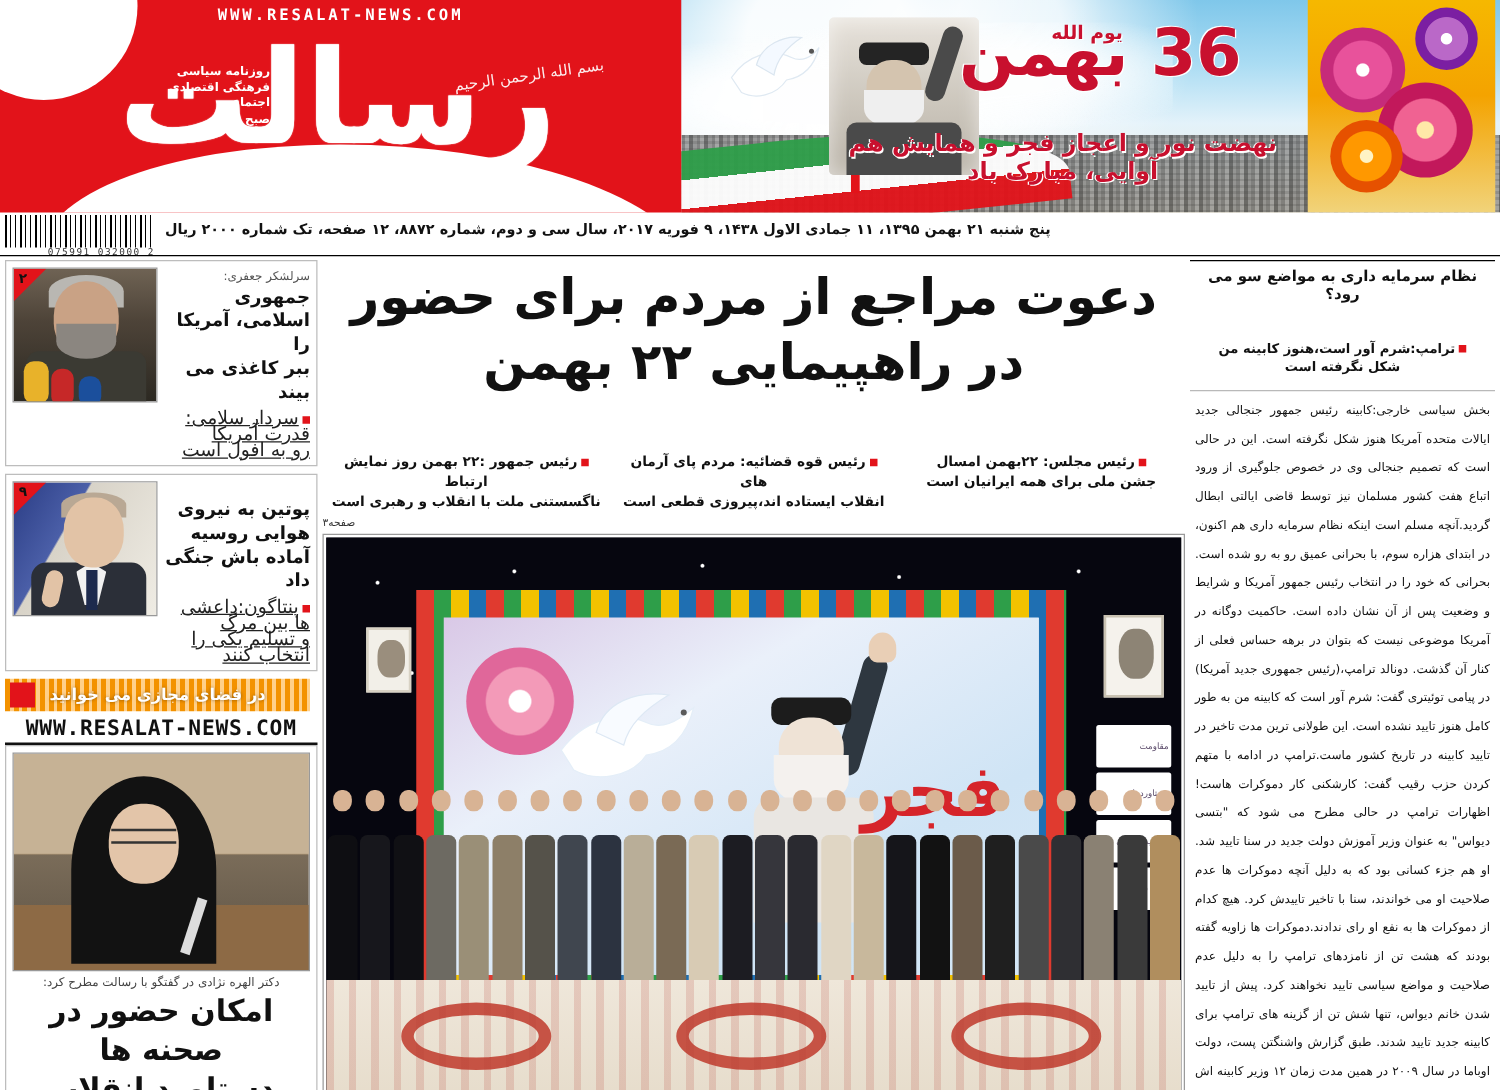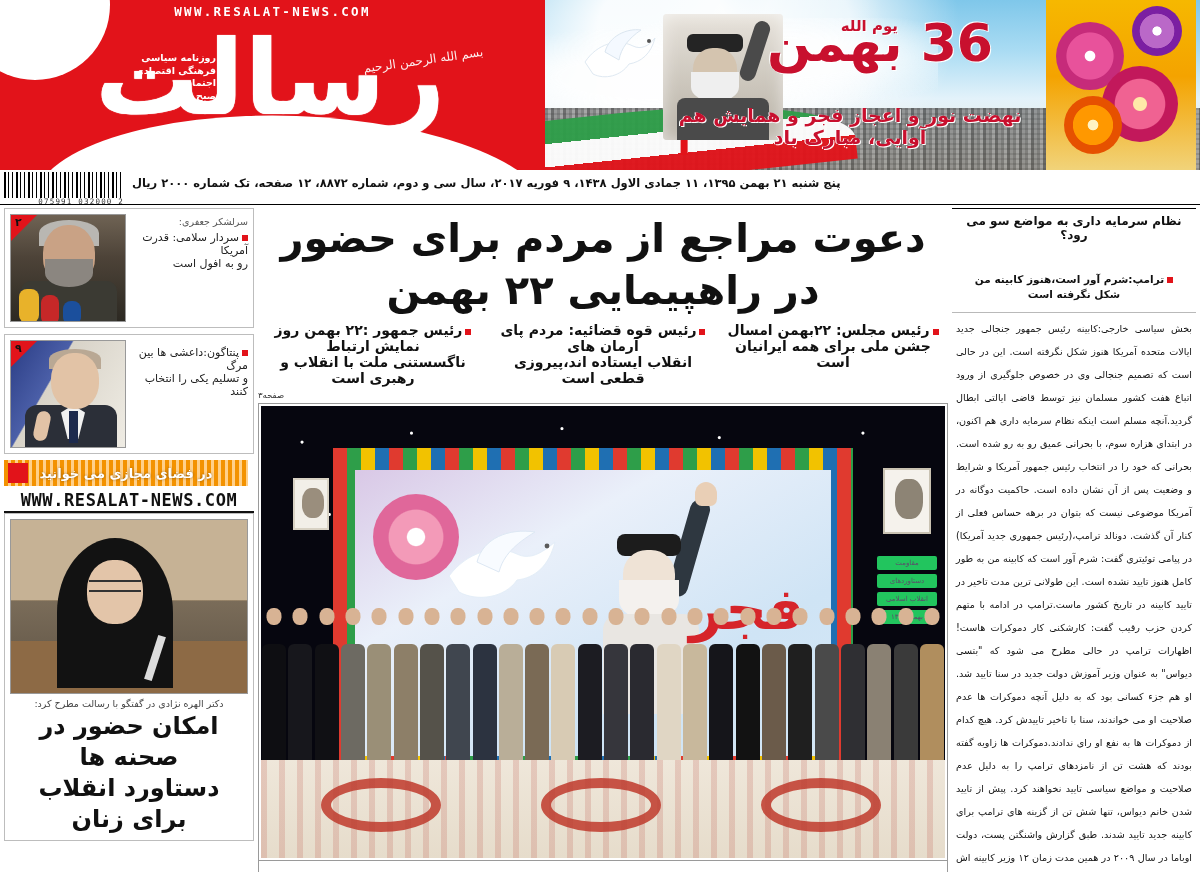--- a/index.html
+++ b/index.html
@@ -113,21 +113,21 @@
   .side-item{position:relative;border:1px solid #bdbdbd;padding:5px;margin-bottom:6px;
     display:flex;flex-direction:row-reverse;gap:6px;background:#fff;}
   .side-photo{position:relative;width:116px;height:108px;flex:0 0 116px;
     border:1px solid #999;overflow:hidden;}
   .pg-flag{position:absolute;left:0;top:0;width:0;height:0;
     border-top:26px solid #e2131a;border-right:26px solid transparent;z-index:3;}
   .pg-num{position:absolute;left:4px;top:1px;z-index:4;color:#111;font-size:11px;font-weight:bold;}
   .side-txt{flex:1;direction:rtl;text-align:right;padding-top:2px;}
   .side-kicker{font-size:9.5px;color:#555;margin-bottom:2px;}
   .side-head{font-size:14.5px;font-weight:bold;line-height:19px;color:#111;}
-  .side-bullet{font-size:11px;line-height:13px;color:#222;margin-top:4px;}
+  .side-bullet{font-size:15px;line-height:13px;color:#222;margin-top:4px;text-decoration:underline;}
   .rsq{display:inline-block;width:6px;height:6px;background:#e2131a;margin-left:3px;}
 
   
   .ph{position:absolute;inset:0;}
   .p-jafari{background:linear-gradient(180deg,#6f6354 0%,#4d4338 40%,#2c2922 100%);}
   .p-jafari .head{position:absolute;left:32px;top:10px;width:52px;height:58px;background:#c9a285;border-radius:48% 48% 42% 42%;}
   .p-jafari .hair{position:absolute;left:28px;top:5px;width:60px;height:26px;background:#b9b7b2;border-radius:50% 50% 0 0;}
   .p-jafari .beard{position:absolute;left:34px;top:44px;width:48px;height:28px;background:#8b8680;border-radius:0 0 50% 50%;}
   .p-jafari .uni{position:absolute;left:10px;top:66px;width:96px;height:44px;background:#3b3a33;border-radius:10px 10px 0 0;}
   .p-jafari .mic1{position:absolute;left:8px;top:74px;width:20px;height:34px;background:#e8b22a;border-radius:8px;}
@@ -164,22 +164,22 @@
   .woman-photo .glasses{position:absolute;left:78px;top:60px;width:52px;height:12px;
     border-top:2px solid #333;border-bottom:2px solid #333;}
   .woman-photo .mic{position:absolute;left:140px;bottom:12px;width:8px;height:46px;background:#dcdcdc;transform:rotate(18deg);}
   .woman-kicker{font-size:9.5px;color:#444;direction:rtl;text-align:center;margin:4px 0 2px;}
   .woman-head{font-size:24px;font-weight:bold;line-height:31px;direction:rtl;text-align:center;color:#111;}
 
   
   .main-head{direction:rtl;text-align:center;font-size:40px;font-weight:bold;
     line-height:52px;color:#111;padding:4px 0 6px;}
   .kickers{display:flex;flex-direction:row-reverse;gap:0;direction:rtl;padding-bottom:4px;}
-  .kick{flex:1;font-size:14px;line-height:16px;text-align:center;color:#111;
-    font-weight:bold;padding:0 6px;}
+  .kick{flex:1;font-size:11px;line-height:16px;text-align:center;color:#111;
+    font-weight:bold;padding:0 6px;margin-top:40px;}
   .pagetag{direction:rtl;text-align:left;font-size:8.5px;color:#333;padding:0 2px 3px 0;}
   .main-photo-wrap{border:1px solid #9a9a9a;padding:2px;}
   .main-photo{position:relative;width:100%;height:452px;overflow:hidden;background:#05050f;}
   .starfield{position:absolute;inset:0;background:
     radial-gradient(circle at 6% 8%,#fff 0 1px,transparent 2px),
     radial-gradient(circle at 14% 16%,#fff 0 1px,transparent 2px),
     radial-gradient(circle at 22% 6%,#fff 0 1px,transparent 2px),
     radial-gradient(circle at 31% 14%,#fff 0 1px,transparent 2px),
     radial-gradient(circle at 44% 5%,#fff 0 1px,transparent 2px),
     radial-gradient(circle at 56% 12%,#fff 0 1px,transparent 2px),
@@ -209,22 +209,22 @@
   .screen .imam .arm{position:absolute;left:96px;top:-28px;width:20px;height:100px;background:#2e3740;
     transform:rotate(16deg);border-radius:10px;}
   .screen .imam .hand{position:absolute;left:112px;top:-44px;width:22px;height:24px;background:#e9cfb6;border-radius:50% 50% 30% 30%;}
   .screen .fajr{position:absolute;right:26px;top:110px;color:#d6242a;font-size:58px;font-weight:bold;
     direction:rtl;line-height:58px;}
   .portrait-l{position:absolute;left:32px;top:72px;width:36px;height:52px;background:#f2efe8;border:2px solid #d8d2c4;}
   .portrait-l .pf{position:absolute;left:7px;top:8px;width:22px;height:30px;background:#9a8e7d;border-radius:42%;}
   .portrait-r{position:absolute;right:14px;top:62px;width:48px;height:66px;background:#f5f2ec;border:2px solid #c9c2b2;}
   .portrait-r .pf{position:absolute;left:10px;top:9px;width:28px;height:40px;background:#8d8475;border-radius:42%;}
   .side-signs{position:absolute;right:8px;top:150px;width:60px;}
-  .side-signs div{background:#22c55e;color:#5c4c6b;font-size:7px;direction:rtl;text-align:center;
-    margin-bottom:4px;padding:3px 2px;border-radius:2px;}
+  .side-signs div{background:#ffffff;color:#5c4c6b;font-size:7px;direction:rtl;
+    margin-bottom:4px;padding:13px 2px;border-radius:2px;}
   .people{position:absolute;left:0;right:0;bottom:96px;height:160px;display:flex;align-items:flex-end;}
   .person{flex:1;height:100%;position:relative;}
   .person .h{position:absolute;left:50%;transform:translateX(-50%);top:6px;width:15px;height:17px;
     background:#d8b394;border-radius:45%;}
   .person .b{position:absolute;left:50%;transform:translateX(-50%);bottom:0;width:24px;height:118px;border-radius:6px 6px 0 0;}
   .carpet{position:absolute;left:0;right:0;bottom:0;height:98px;
     background:linear-gradient(180deg,#efe7da 0%,#e6dccb 100%);}
   .carpet .med{position:absolute;top:18px;width:120px;height:54px;border:10px solid #c0392b;border-radius:50%;opacity:.85;}
   .carpet::after{content:"";position:absolute;inset:0;
     background:repeating-linear-gradient(90deg,rgba(180,60,50,.18) 0 6px,transparent 6px 18px);}
@@ -304,20 +304,22 @@
             <div class="beard"></div>
           <div class="mic1"></div>
             <div class="mic2"></div>
             <div class="mic3"></div>
         </div>
         <div class="pg-flag"></div>
         <div class="pg-num">۲</div>
       </div>
       <div class="side-txt">
         <div class="side-kicker">سرلشکر جعفری:</div>
+        <div class="side-head" style="white-space:pre-line">جمهوری اسلامی، آمریکا را
+ببر کاغذی می بیند</div>
         <div class="side-bullet">
           <span class="rsq"></span><span style="white-space:pre-line">سردار سلامی: قدرت آمریکا
 رو به افول است</span>
         </div>
       </div>
     </div>
 
     <div class="side-item">
       <div class="side-photo">
         <div class="ph p-putin">
@@ -325,20 +327,22 @@
             <div class="shirt"></div>
             <div class="tie"></div>
           <div class="hair"></div>
             <div class="head"></div>
             <div class="finger"></div>
         </div>
         <div class="pg-flag"></div>
         <div class="pg-num">۹</div>
       </div>
       <div class="side-txt">
+        <div class="side-head" style="white-space:pre-line;padding-top:12px">پوتین به نیروی هوایی روسیه
+آماده باش جنگی داد</div>
         <div class="side-bullet">
           <span class="rsq"></span><span style="white-space:pre-line">پنتاگون:داعشی ها بین مرگ
 و تسلیم یکی را انتخاب کنند</span>
         </div>
       </div>
     </div>
 
     <div class="webbar">
       <div class="redsq"></div>
       <span>در فضای مجازی می خوانید</span>

